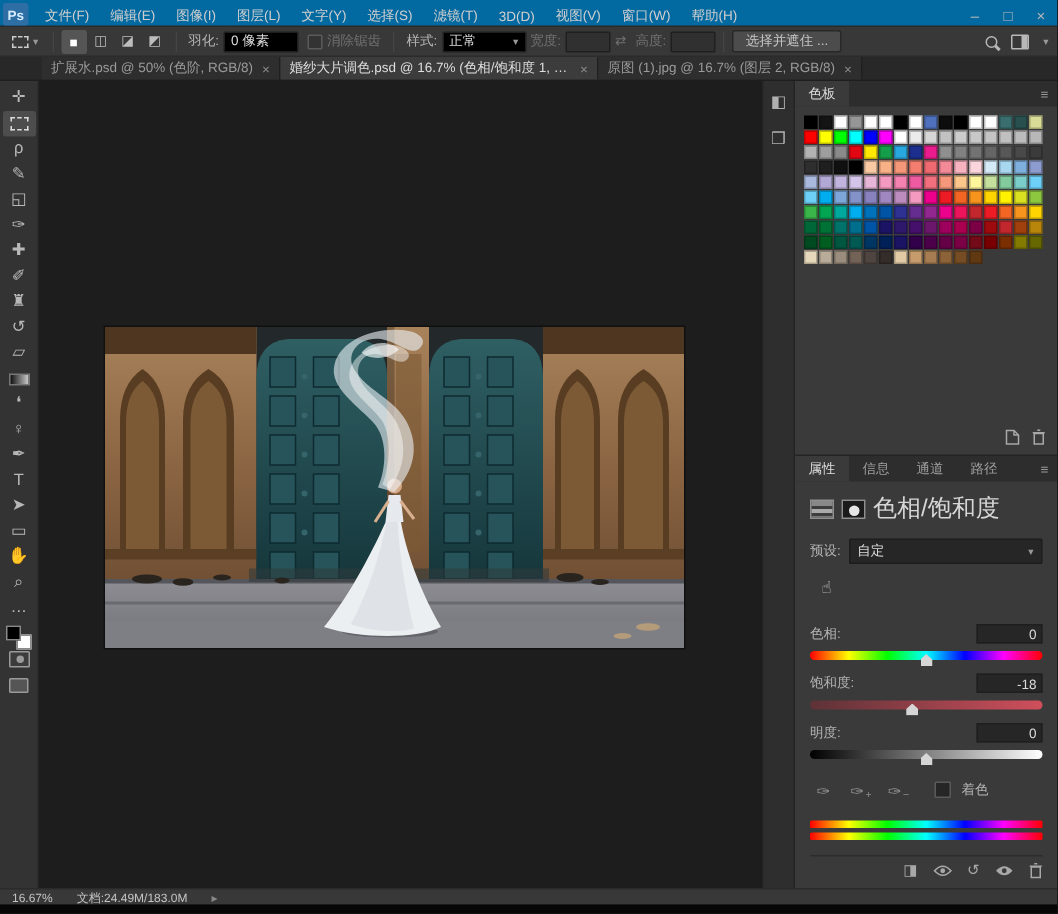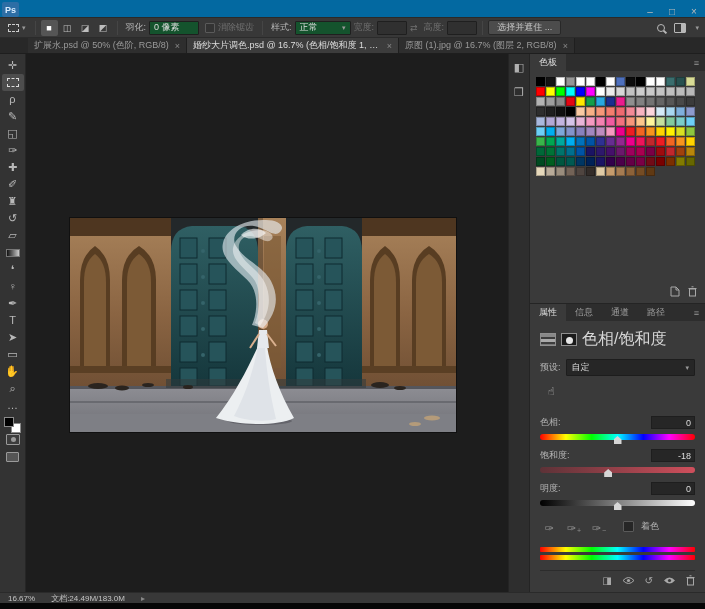--- a/index.html
+++ b/index.html
@@ -18,21 +18,21 @@
   .optionsbar{height:20px;background:#383838;border-bottom:1px solid #2b2b2b;display:flex;align-items:center;padding:0 4px;flex:0 0 20px;position:relative;}
   .tool-preset{display:flex;align-items:center;gap:3px;padding:0 4px;}
   .mini-marquee{width:11px;height:8px;border:1px dashed #ccc;display:inline-block;}
   .chev{font-size:7px;color:#999;}
   .vsep{width:1px;height:14px;background:#2c2c2c;margin:0 5px;border-right:1px solid #454545;}
   .modebtns{display:flex;gap:1px;}
   .modebtn{width:17px;height:16px;display:flex;align-items:center;justify-content:center;font-size:9px;color:#bdbdbd;border-radius:2px;}
   .modebtn.active{background:#555;color:#fff;}
   .opt-label{font-size:9px;color:#b4b4b4;margin:0 3px;white-space:nowrap;}
   .opt-label.disabled{color:#707070;}
-  .well{height:14px;background:#14532d;border:1px solid #1f1f1f;border-radius:1px;display:flex;align-items:center;padding:0 4px;font-size:9px;color:#ddd;}
+  .well{height:14px;background:#000000;border:1px solid #1f1f1f;border-radius:1px;display:flex;align-items:center;padding:0 4px;font-size:9px;color:#ddd;}
   .well.feather{width:50px;}
   .well.style{width:56px;}
   .well.small{width:30px;}
   .well.disabled{background:#303030;color:#6a6a6a;}
   .checkbox{width:10px;height:10px;border:1px solid #5a5a5a;background:#333;border-radius:1px;margin-left:6px;}
   .btn{height:15px;background:#4c4c4c;border:1px solid #282828;border-radius:2px;display:flex;align-items:center;padding:0 8px;font-size:9px;color:#c4c4c4;}
   .opt-right{position:absolute;right:6px;top:0;height:20px;display:flex;align-items:center;gap:9px;}
   .mag{width:8px;height:8px;border:1px solid #b8b8b8;border-radius:50%;position:relative;}
   .mag::after{content:'';position:absolute;width:4px;height:2px;background:#b8b8b8;transform:rotate(45deg);right:-3px;bottom:-2px;}
   .wsicon{width:12px;height:10px;border:1px solid #b8b8b8;border-radius:1px;position:relative;}
@@ -117,20 +117,33 @@
   .bottomstrip{height:6px;background:#060606;flex:0 0 6px;}
 </style>
 </head>
 <body>
 
 <div class="app">
 
   <div class="titlebar">
     <div class="ps-logo">
         <span>Ps</span>
+      </div>
+    <div class="menu-items" id="menu-items">
+        <span class="menu-item">文件(F)</span>
+        <span class="menu-item">编辑(E)</span>
+        <span class="menu-item">图像(I)</span>
+        <span class="menu-item">图层(L)</span>
+        <span class="menu-item">文字(Y)</span>
+        <span class="menu-item">选择(S)</span>
+        <span class="menu-item">滤镜(T)</span>
+        <span class="menu-item">3D(D)</span>
+        <span class="menu-item">视图(V)</span>
+        <span class="menu-item">窗口(W)</span>
+        <span class="menu-item">帮助(H)</span>
       </div>
     <div class="win-controls">
       <span class="winbtn">–</span>
       <span class="winbtn">□</span>
       <span class="winbtn">×</span>
     </div>
   </div>
 
   <div class="optionsbar">
     <div class="tool-preset">

